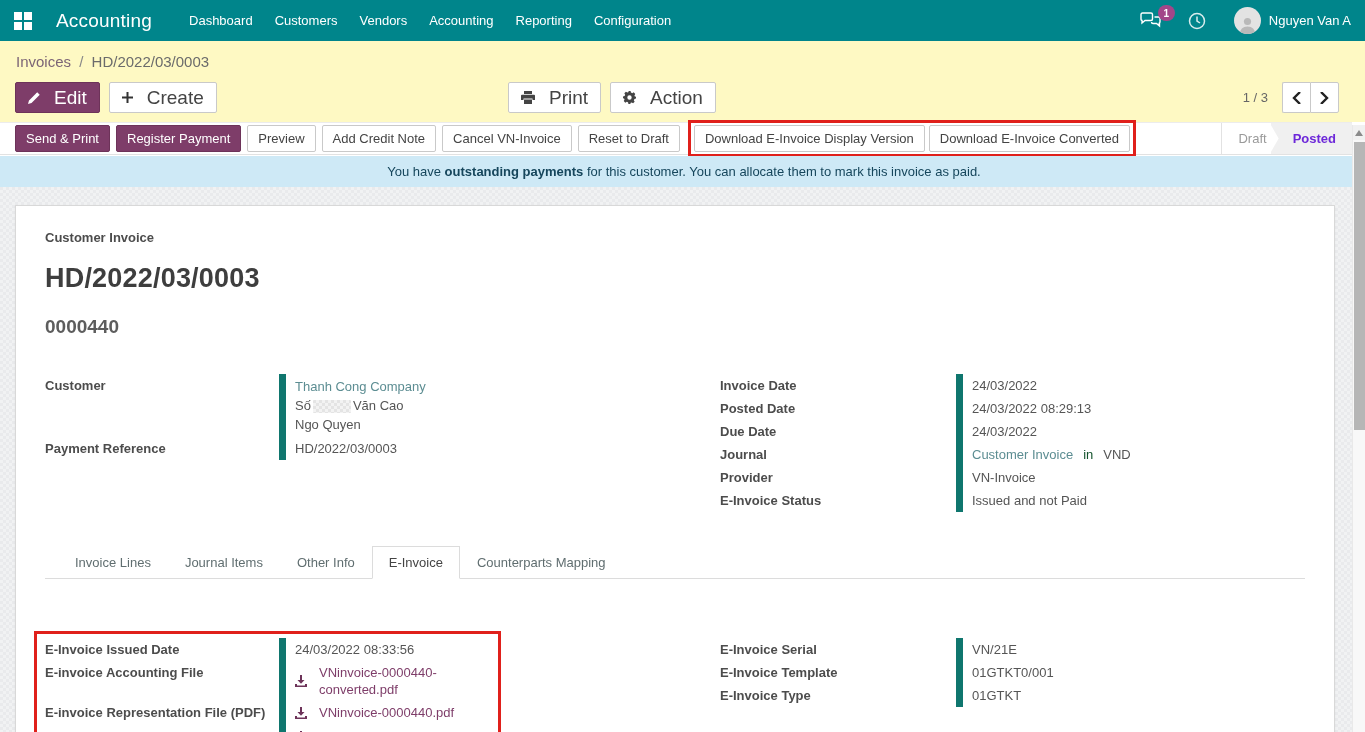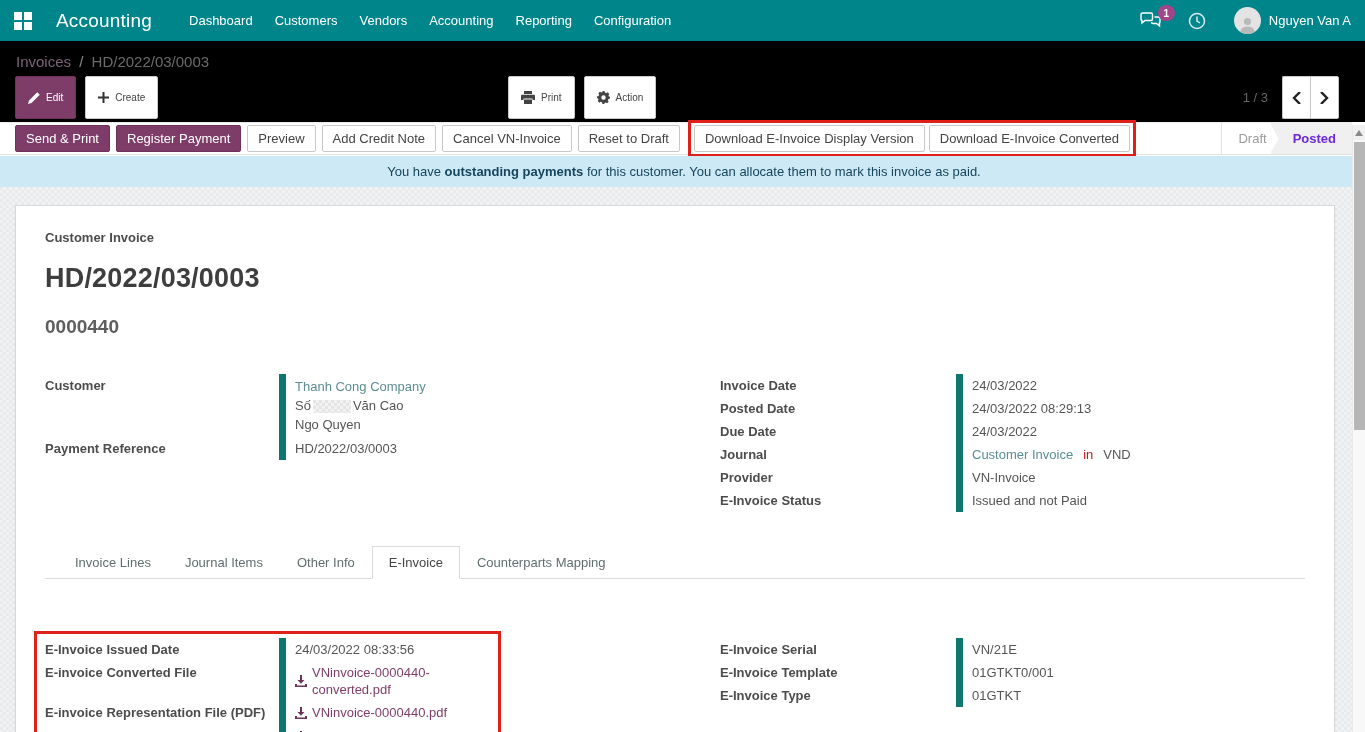--- a/index.html
+++ b/index.html
@@ -28,27 +28,27 @@
   .msg-wrap{position:relative;margin-right:26px;cursor:pointer;display:flex;align-items:center;}
   .badge{position:absolute;top:-7px;right:-13px;min-width:17px;height:16px;border-radius:9px;
          background:#a24689;color:#fff;font-size:10px;display:flex;align-items:center;justify-content:center;
          padding:0 4px;font-weight:700;}
   .clock-wrap{margin-right:28px;cursor:pointer;opacity:.85;display:flex;align-items:center;}
   .avatar{width:27px;height:27px;border-radius:50%;background:#e3e3e3;overflow:hidden;
           display:flex;align-items:flex-end;justify-content:center;margin-right:8px;cursor:pointer;}
   .user-name{font-size:13px;cursor:pointer;}
 
   
-  .controlpanel{position:absolute;top:41px;left:0;right:0;height:81px;background:#000000;}
+  .controlpanel{position:absolute;top:41px;left:0;right:0;height:81px;background:#fef9c3;}
   .breadcrumb{padding:12px 0 0 16px;font-size:15px;}
   .bc-link{color:#7c6576;cursor:pointer;}
   .bc-sep{color:#888;margin:0 4px;}
   .bc-current{color:#6b6b6b;}
   .cp-buttons{position:absolute;top:41px;left:15px;right:26px;height:31px;display:flex;align-items:center;}
-  .btn{height:43px;display:inline-flex;align-items:center;gap:6px;padding:0 12px;font-size:10px;
+  .btn{height:31px;display:inline-flex;align-items:center;gap:14px;padding:0 12px;font-size:19px;
        border:1px solid #c9c9c9;background:#fff;color:#444;cursor:pointer;border-radius:2px;white-space:nowrap;}
   .btn-primary{background:var(--purple);border-color:#6d3359;color:#fff;}
   .btn + .btn{margin-left:9px;}
   .cp-center{position:absolute;left:493px;top:0;display:flex;align-items:center;height:31px;}
   .pager{position:absolute;right:0;top:0;height:31px;display:flex;align-items:center;gap:14px;}
   .pager-count{color:#666;}
   .btn-group{display:flex;}
   .btn-group .btn{margin-left:0;padding:0 9px;}
   .btn-group .btn:first-child{border-right:none;border-radius:2px 0 0 2px;}
   .btn-group .btn:last-child{border-radius:0 2px 2px 0;}
@@ -88,33 +88,33 @@
   .o-group{display:flex;margin-top:36px;}
   .inner{width:50%;display:grid;grid-template-columns:234px 1fr;align-content:start;}
   .inner.right{margin-left:45px;width:calc(50% - 45px);grid-template-columns:236px 1fr;}
   .f-label{font-size:13px;font-weight:700;color:var(--label);padding:3px 10px 3px 0;line-height:17px;}
   .f-value{font-size:13px;color:#555;border-left:7px solid #0f766e;padding:3px 0 3px 9px;line-height:17px;}
   .addr div{line-height:19px;}
   .link-teal{color:var(--link-teal);cursor:pointer;}
   .redacted{display:inline-block;vertical-align:middle;height:13px;border-radius:1px;
             background:repeating-conic-gradient(#f3f3f3 0% 25%, #e4e4e4 0% 50%);background-size:6px 6px;}
   .red-w38{width:38px;margin:0 2px;} .red-w44{width:44px;margin-left:4px;}
-  .journal-mid{margin:16px 10px;color:#b91c1c;} .journal-cur{color:#555;}
+  .journal-mid{margin:16px 10px;color:#14532d;} .journal-cur{color:#555;}
 
   
   .tabs{display:flex;margin-top:34px;border-bottom:1px solid var(--line);padding-left:13px;}
   .tab{padding:8px 16px;font-size:13px;color:#606e70;cursor:pointer;border:1px solid transparent;
        margin-bottom:-1px;white-space:nowrap;}
   .tab.active{color:#444;background:#fff;border-color:var(--line) var(--line) #fff var(--line);}
   .tab-panel{padding-top:16px;}
 
   .tab-left{width:50%;}
   .red-frame-block{border:3px solid var(--red);width:467px;margin-left:-11px;padding:4px 0 6px 8px;}
   .grid-rows{display:grid;grid-template-columns:234px 1fr;}
-  .file-link{color:var(--purple);cursor:pointer;display:inline-flex;align-items:center;gap:5px;}
+  .file-link{color:var(--purple);cursor:pointer;display:inline-flex;align-items:center;gap:12px;}
   .file-link svg{flex:0 0 auto;}
   .inner.tabright{margin-left:45px;width:calc(50% - 45px);grid-template-columns:236px 1fr;margin-top:7px;}
 
   
   .scrollbar{position:absolute;top:125px;right:0;width:13px;bottom:0;background:#f8f8f8;
              border-left:1px solid #e9e9e9;}
   .sb-arrow{height:15px;display:flex;align-items:center;justify-content:center;cursor:pointer;background:#f1f1f1;}
   .sb-arrow i{width:0;height:0;border-left:4px solid transparent;border-right:4px solid transparent;
               border-bottom:6px solid #8a8a8a;}
   .sb-thumb{position:absolute;top:17px;left:1px;width:11px;height:288px;background:#b6b6b6;cursor:pointer;}
@@ -285,21 +285,21 @@
       <span class="tab active">E-Invoice</span>
       <span class="tab">Counterparts Mapping</span>
     </div>
 
     <div class="tab-panel o-group">
       <div class="tab-left">
         <div class="red-frame-block">
           <div class="grid-rows">
             <div class="f-label">E-Invoice Issued Date</div>
             <div class="f-value">24/03/2022 08:33:56</div>
-            <div class="f-label">E-invoice Converted File</div>
+            <div class="f-label">E-invoice Accounting File</div>
             <div class="f-value">
               <span class="file-link">
                 <svg width="12" height="12" viewBox="0 0 12 12">
                     <path d="M5 0 H7 V5 H9.5 L6 8.8 L2.5 5 H5 Z M0 9 H2 V10.5 H10 V9 H12 V12 H0 Z" fill="#6d3359"></path>
                   </svg>
                 <span>VNinvoice-0000440-converted.pdf</span>
               </span>
             </div>
             <div class="f-label">E-invoice Representation File (PDF)</div>
             <div class="f-value">

